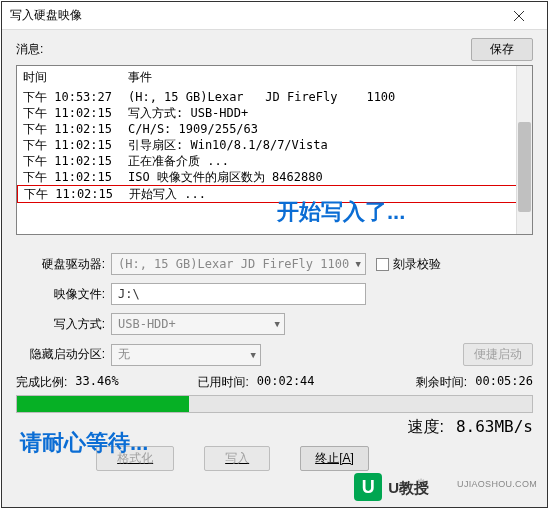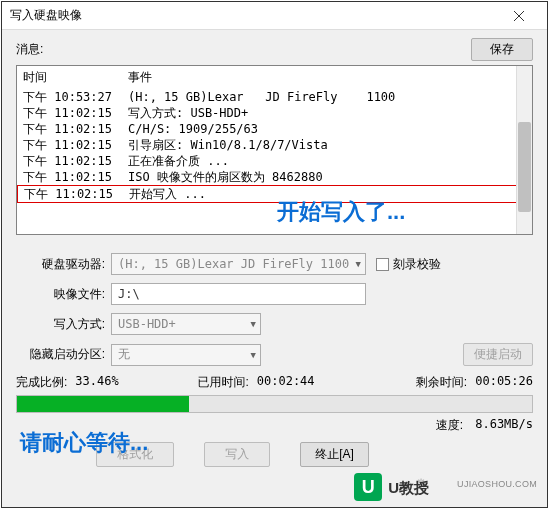--- a/index.html
+++ b/index.html
@@ -24,33 +24,33 @@
   .scroll-thumb { position:absolute; top:40px; left:1px; right:1px; height:90px; background:#c0c0c0; border-radius:2px;}
   .overlay1 { position: absolute; left: 275px; top: 195px; color: #0b6dd4; font-size: 22px; font-weight: bold; }
   .form-area { margin-top: 18px; }
   .form-row { display: flex; align-items: center; margin-bottom: 8px; }
   .form-label { width: 95px; text-align: right; padding-right: 6px; font-size: 12px; }
   .dropdown { background: #fff; border: 1px solid #adadad; height: 22px; display: flex; align-items: center; padding: 0 4px 0 6px; font-family: SimSun, monospace; font-size: 12px; color:#777;}
   .dropdown.disabled { background: #f5f5f5; color:#888;}
   .dd-arrow { margin-left: auto; font-size:9px; color:#666;}
   .dd-drive { width: 255px; }
   .dd-file { width: 255px; color:#333;}
-  .dd-method { width: 150px; }
+  .dd-method { width: 174px; }
   .dd-hidden { width: 150px; }
   .checkbox-wrap { display: flex; align-items: center; margin-left: 10px; gap:4px;}
   .checkbox { width: 13px; height: 13px; border: 1px solid #888; background:#fff;}
   .btn-disabled { background: #e8e8e8; border: 1px solid #bdbdbd; color: #a0a0a0; padding: 2px 10px; font-size: 12px; margin-left:auto; border-radius:2px;}
   .stats-row { display: flex; margin: 8px 0 4px 0; font-size: 12px; }
   .stat-pair { display:flex; gap:8px; }
   .stat-val { font-family: SimSun, monospace; }
   .progress-outer { border: 1px solid #bcbcbc; height: 18px; background: #e6e6e6; position: relative; margin-bottom:4px;}
   .progress-fill { position: absolute; left:0; top:0; bottom:0; width: 33.46%; background: #06b025; }
   .overlay2 { position: absolute; left: 18px; top: 426px; color: #0b6dd4; font-size: 22px; font-weight: bold; }
-  .speed-row { display:flex; justify-content:flex-end; gap:12px; font-size:12px; margin-bottom:8px;}
-  .bottom-btns { display:flex; gap:30px; justify-content:center; align-items:flex-end; margin-top:8px;}
+  .speed-row { display:flex; justify-content:flex-end; gap:12px; font-size:16px; margin-bottom:8px;}
+  .bottom-btns { display:flex; gap:30px; justify-content:center; align-items:flex-end; margin-top:8px;text-decoration:underline;}
   .btn-gray { background:#e8e8e8; border:1px solid #bdbdbd; color:#a0a0a0; padding:3px 20px; font-size:12px; border-radius:2px;}
   .btn-normal { background:#e1e1e1; border:1px solid #adadad; padding:3px 14px; font-size:12px; border-radius:2px; cursor:pointer;}
   .watermark { position:absolute; right:10px; bottom:6px; display:flex; align-items:center; gap:6px;}
   .wm-icon { width:28px; height:28px; background:#00a651; border-radius:4px; display:flex; align-items:center; justify-content:center; color:#fff; font-weight:bold; font-size:18px;}
   .wm-text { display:flex; flex-direction:row; line-height:1;}
   .wm-main { font-size:15px; font-weight:bold; color:#333;}
   .wm-sub { font-size:9px; color:#888; letter-spacing:0.3px;padding-left:28px;}
   .wm-extra { position:absolute; right:120px; bottom:16px; color:#c0c0c0; font-size:13px; display:flex; gap:3px; align-items:center;}
 </style>
 </head>

